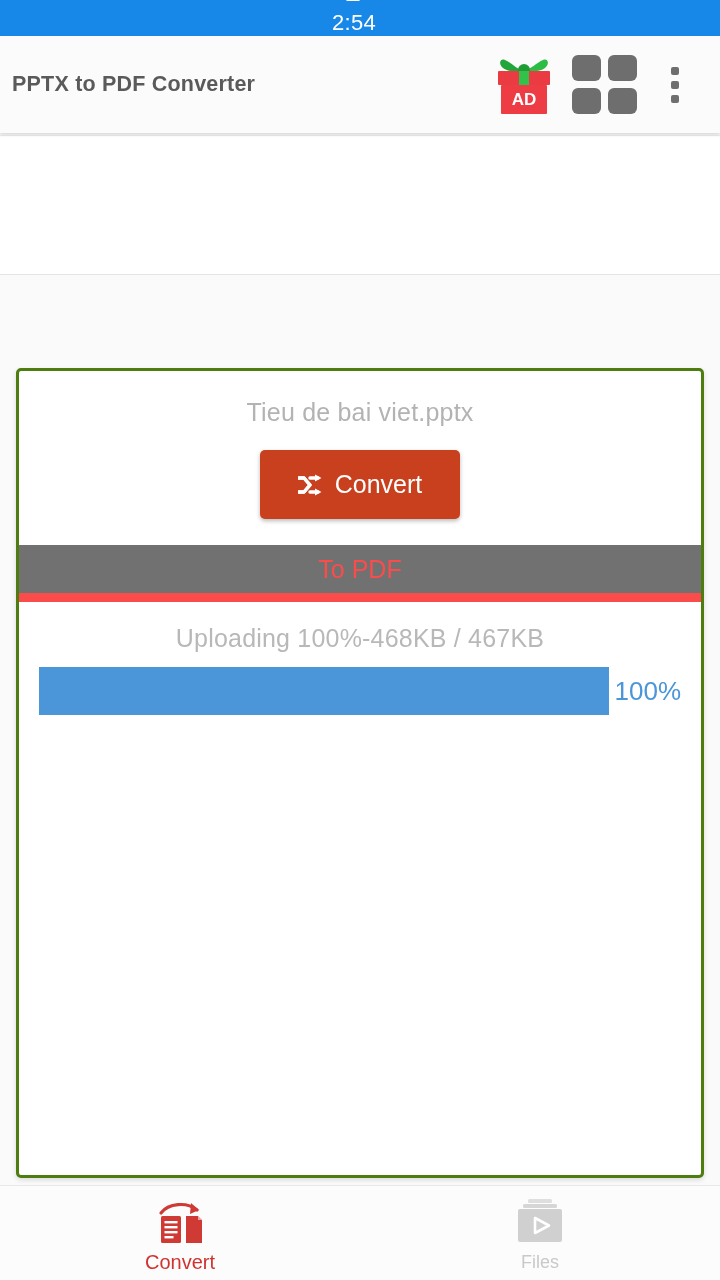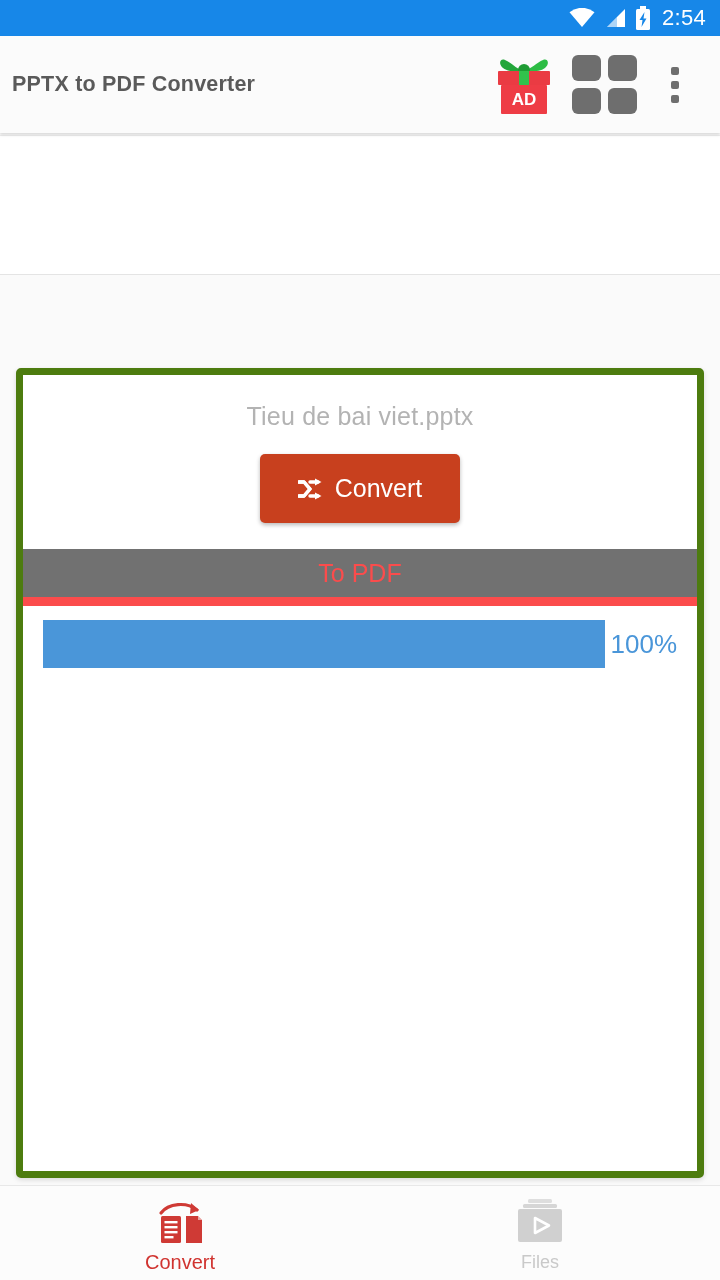--- a/index.html
+++ b/index.html
@@ -8,21 +8,21 @@
     font-family:"Liberation Sans", sans-serif;
     background:#ffffff;
     overflow:hidden;
   }
   #app { position:relative; width:720px; height:1280px; background:#fafafa; }
 
   
   .statusbar {
     height:36px; background:#1787e8;
     display:flex; align-items:center; justify-content:flex-end;
-    padding-right:14px; gap:9px;
+    padding-right:14px; gap:9px;flex-direction:column;
   }
   .sb-icon { display:flex; align-items:center; }
   .sb-time {
     color:#ffffff; font-size:22px; font-weight:400;
     letter-spacing:.3px; margin-left:2px;
   }
 
   
   .appbar {
     height:97px; background:#fbfbfb;
@@ -54,21 +54,21 @@
     border-top:1px solid #eeeeee;
     border-bottom:1px solid #e4e4e4;
     margin-top:2px;
   }
 
   
   .content-area { position:relative; height:885px; background:#fafafa;
                   padding:93px 16px 0 16px; }
   .card {
     background:#ffffff; border-radius:5px;
-    border:7px solid #4d7c0f;
+    border:3px solid #4d7c0f;
     box-shadow:0 2px 5px rgba(0,0,0,.13);
     height:810px; overflow:hidden;
     display:flex; flex-direction:column;
   }
 
   .filename {
     text-align:center; color:#b3b3b3; font-size:25px;
     font-weight:400; margin-top:27px; letter-spacing:.2px;
   }
 
@@ -207,20 +207,21 @@
         </button>
       </div>
 
       <div class="spinner-row">
         <div class="spinner">
           <span>To PDF</span>
         </div>
         <div class="spinner-underline"></div>
       </div>
 
+      <div class="upload-status">Uploading 100%-468KB / 467KB</div>
 
       <div class="progress-row">
         <div class="progress-track">
           <div class="progress-fill" id="progress-fill" style="width: 100%;"></div>
         </div>
         <div class="progress-label">100%</div>
       </div>
 
     </div>
   </div>

